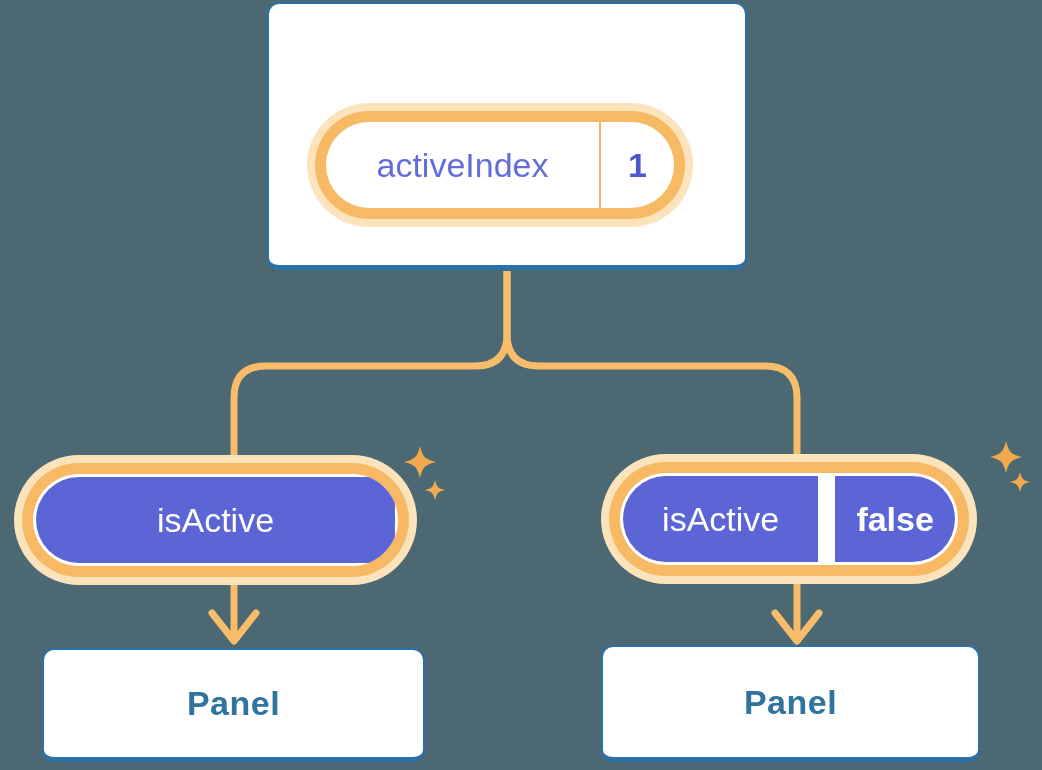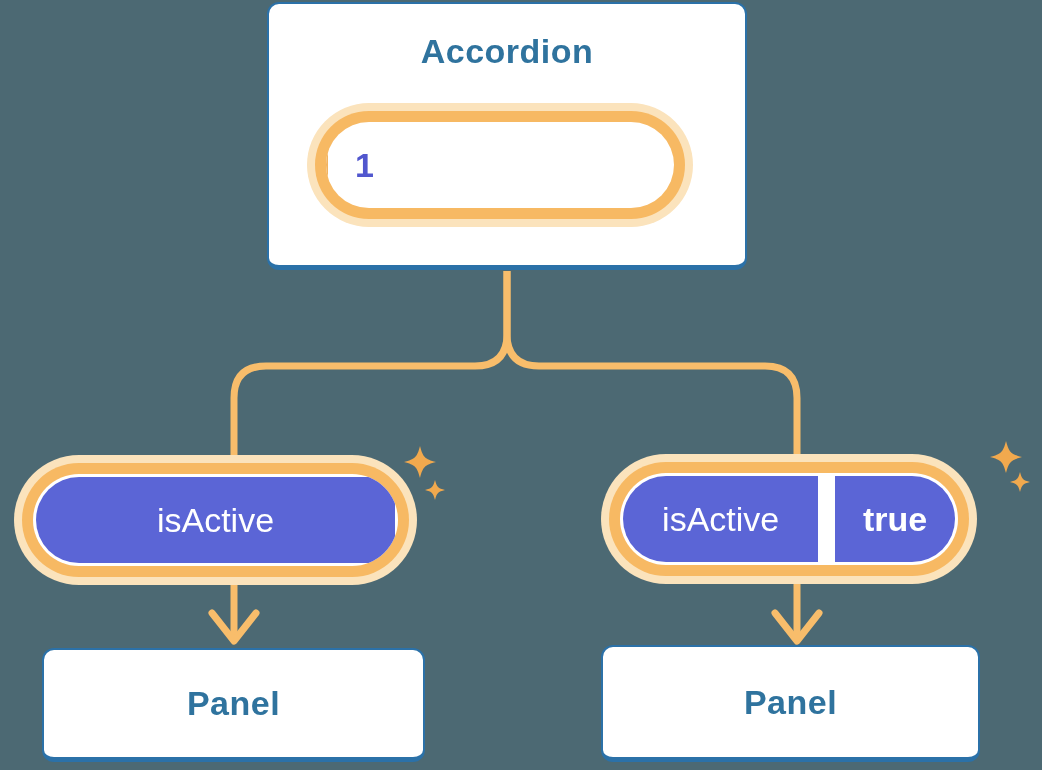--- a/index.html
+++ b/index.html
@@ -63,25 +63,25 @@
 <div class="canvas">
 
   <svg class="layer" width="1042" height="770" viewBox="0 0 1042 770">
     <path d="M 507 271 L 507 334 Q 507 366 475 366 L 266 366 Q 234 366 234 398 L 234 641" fill="none" stroke="#F8BD6B" stroke-width="7"></path>
     <path d="M 507 271 L 507 334 Q 507 366 539 366 L 765 366 Q 797 366 797 398 L 797 641" fill="none" stroke="#F8BD6B" stroke-width="7"></path>
     <path d="M 212 613 L 234 641 L 256 613" fill="none" stroke="#F8BD6B" stroke-width="7" stroke-linecap="round" stroke-linejoin="round"></path>
     <path d="M 775 613 L 797 641 L 819 613" fill="none" stroke="#F8BD6B" stroke-width="7" stroke-linecap="round" stroke-linejoin="round"></path>
   </svg>
 
   <div class="card accordion-box">
-    <div class="card-title">Accordion</div>
     <div class="state-pill">
       <div class="ring-outer">
         <div class="ring-inner">
           <div class="state-body">
+            <div class="state-name">activeIndex</div>
             <div class="state-div"></div>
             <div class="state-value">1</div>
           </div>
         </div>
       </div>
     </div>
   </div>
 
   <div class="prop-pill left">
     <div class="ring-outer">
@@ -91,21 +91,21 @@
         </div>
       </div>
     </div>
   </div>
 
   <div class="prop-pill right">
     <div class="ring-outer">
       <div class="ring-inner">
         <div class="prop-body">
           <div class="prop-sec prop-name">isActive</div>
-          <div class="prop-sec prop-value">true</div>
+          <div class="prop-sec prop-value">false</div>
         </div>
       </div>
     </div>
   </div>
 
   <div class="card panel-left">
     <div class="card-title">Panel</div>
   </div>
   <div class="card panel-right">
     <div class="card-title">Panel</div>

